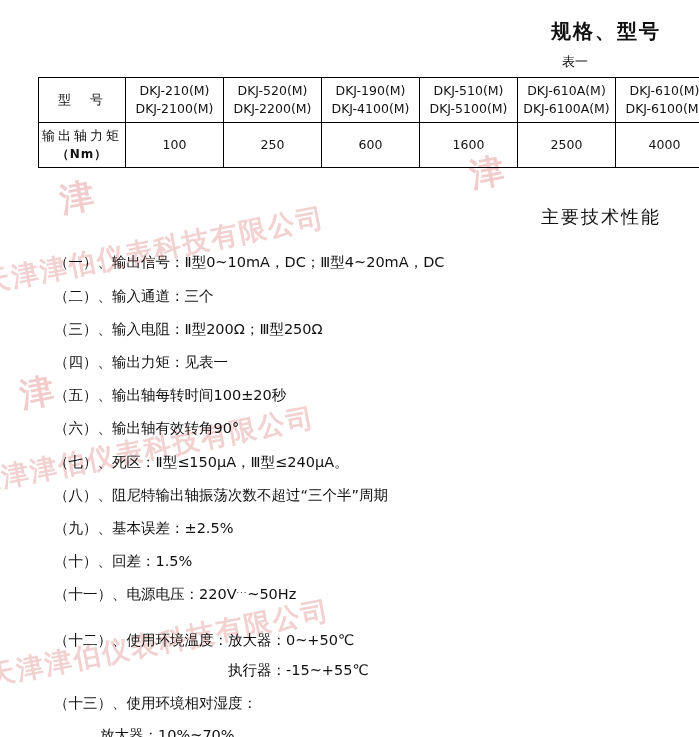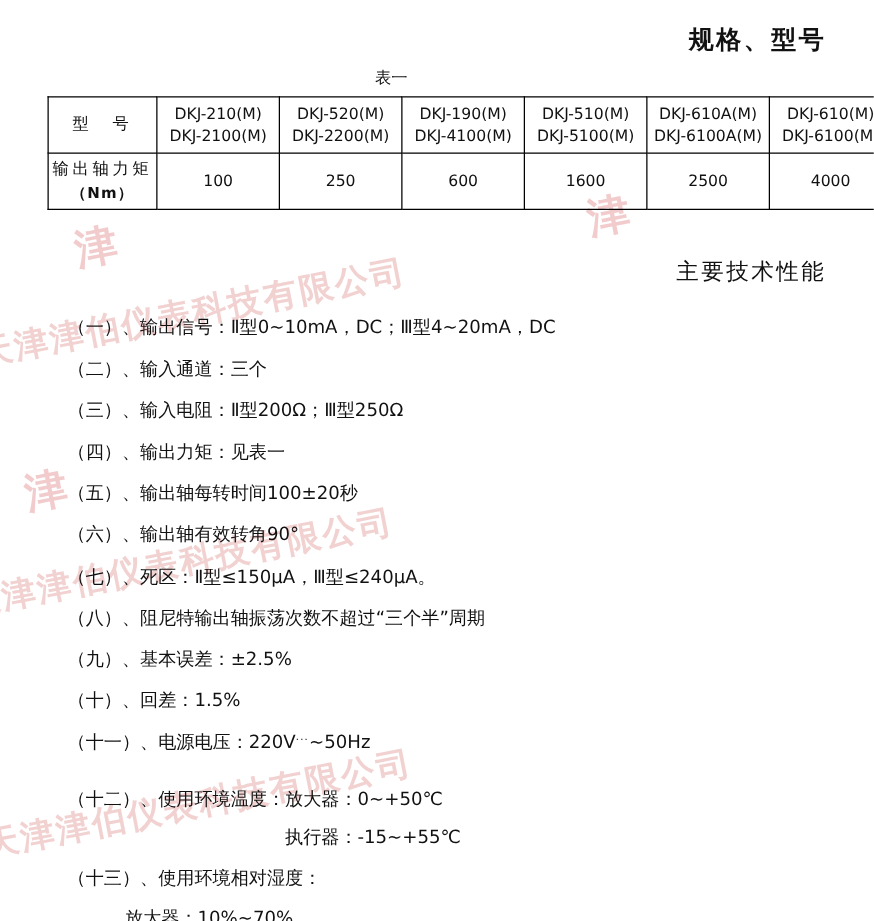--- a/index.html
+++ b/index.html
@@ -61,21 +61,21 @@
   .doc-title {
     text-align: right;
     font-size: 20px;
     font-weight: 700;
     letter-spacing: 2px;
     margin-top: 18px;
     margin-bottom: 8px;
   }
 
   .table-caption {
-    text-align: center;
+    text-align: right;
     font-size: 13px;
     padding-right: 73px;
     margin-bottom: 6px;
   }
 
   table.spec {
     border-collapse: collapse;
     margin: 0 auto;
     width: 676px;
     table-layout: fixed;

